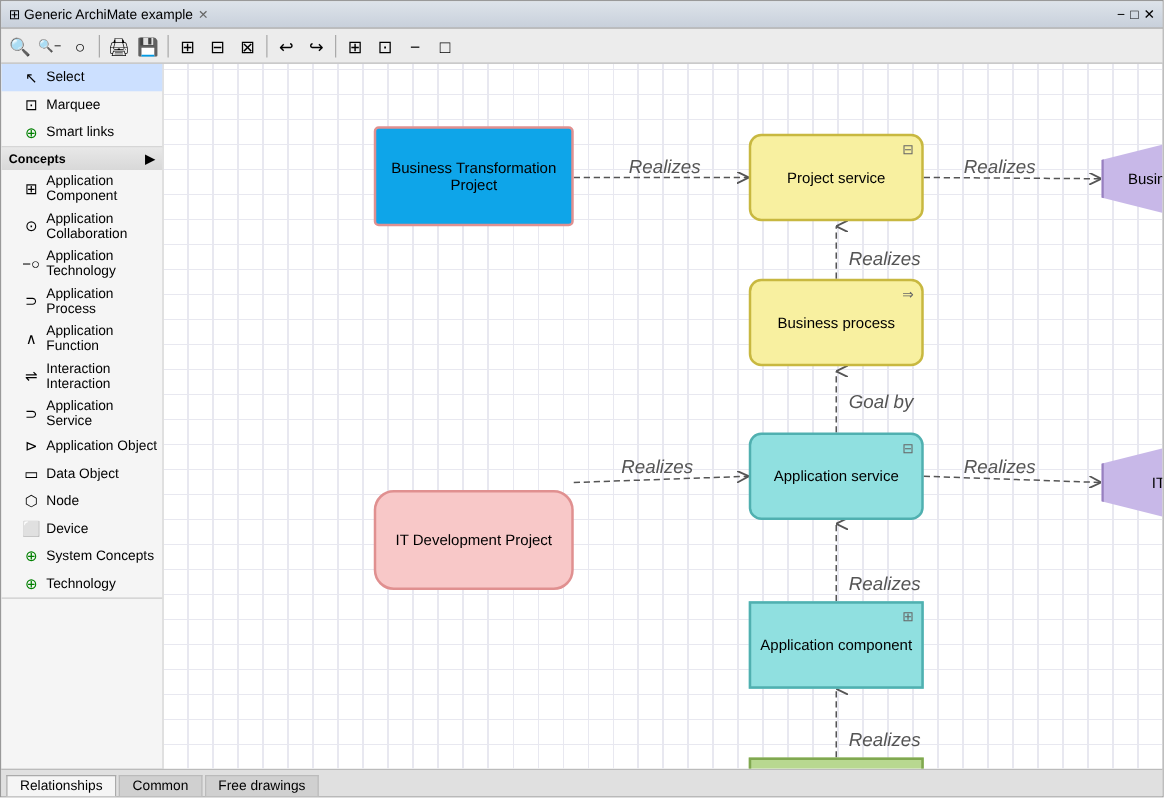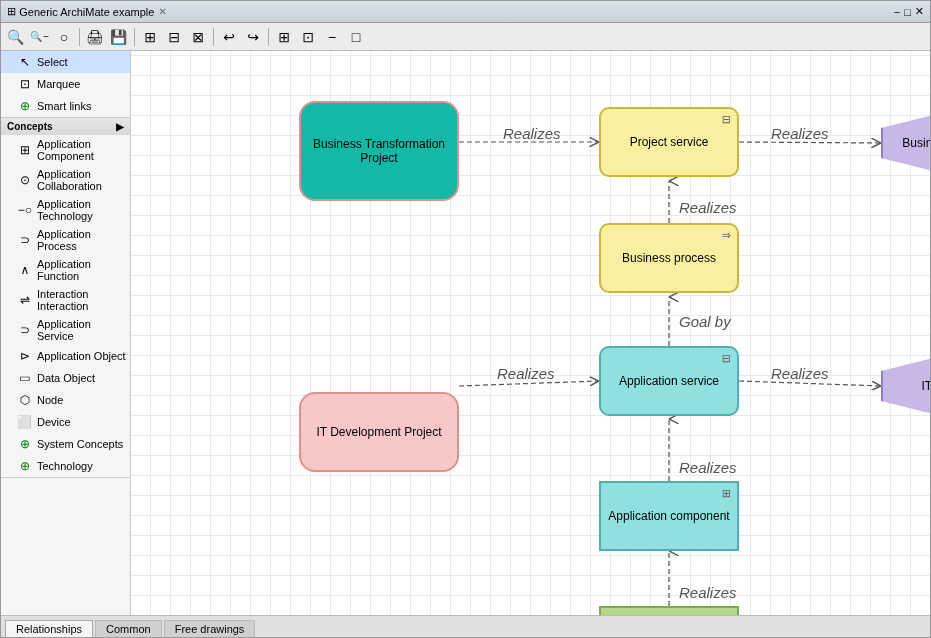--- a/index.html
+++ b/index.html
@@ -31,21 +31,21 @@
     .bottom-tab { padding: 2px 10px; font-size: 11px; cursor: pointer; background: #d0d0d0; border: 1px solid #bbb; border-bottom: none; margin-right: 2px; }
     .bottom-tab.active { background: #f5f5f5; border-color: #aaa; }
 
     
     .canvas { flex: 1; background: white; position: relative; overflow: hidden; }
     .canvas-grid { width: 100%; height: 100%; background-image: repeating-linear-gradient(0deg, transparent, transparent 19px, #e8e8f0 19px, #e8e8f0 20px), repeating-linear-gradient(90deg, transparent, transparent 19px, #e8e8f0 19px, #e8e8f0 20px); position: absolute; top: 0; left: 0; }
 
     
     .node { position: absolute; display: flex; align-items: center; justify-content: center; text-align: center; font-size: 12px; cursor: move; }
 
-    .node-business-transformation { width: 160px; height: 100px; background: #14b8a6; border: 2px solid #e09090; border-radius: 16px; }
+    .node-business-transformation { width: 160px; height: 80px; background: #0ea5e9; border: 2px solid #e09090; border-radius: 4px; }
     .node-business-service { width: 140px; height: 70px; background: #f8f0a0; border: 2px solid #c8b840; border-radius: 10px; }
     .node-business-process { width: 140px; height: 70px; background: #f8f0a0; border: 2px solid #c8b840; border-radius: 10px; }
     .node-business-goal { width: 120px; height: 60px; background: #c8b8e8; border: 2px solid #9880c0; }
     .node-it-development { width: 160px; height: 80px; background: #f8c8c8; border: 2px solid #e09090; border-radius: 16px; }
     .node-app-service { width: 140px; height: 70px; background: #90e0e0; border: 2px solid #50b0b0; border-radius: 10px; }
     .node-it-goal { width: 120px; height: 60px; background: #c8b8e8; border: 2px solid #9880c0; }
     .node-app-component { width: 140px; height: 70px; background: #90e0e0; border: 2px solid #50b0b0; }
     .node-server { width: 140px; height: 60px; background: #b8d890; border: 2px solid #80a850; }
 
     .node-icon { position: absolute; top: 4px; right: 6px; font-size: 11px; color: #666; }

